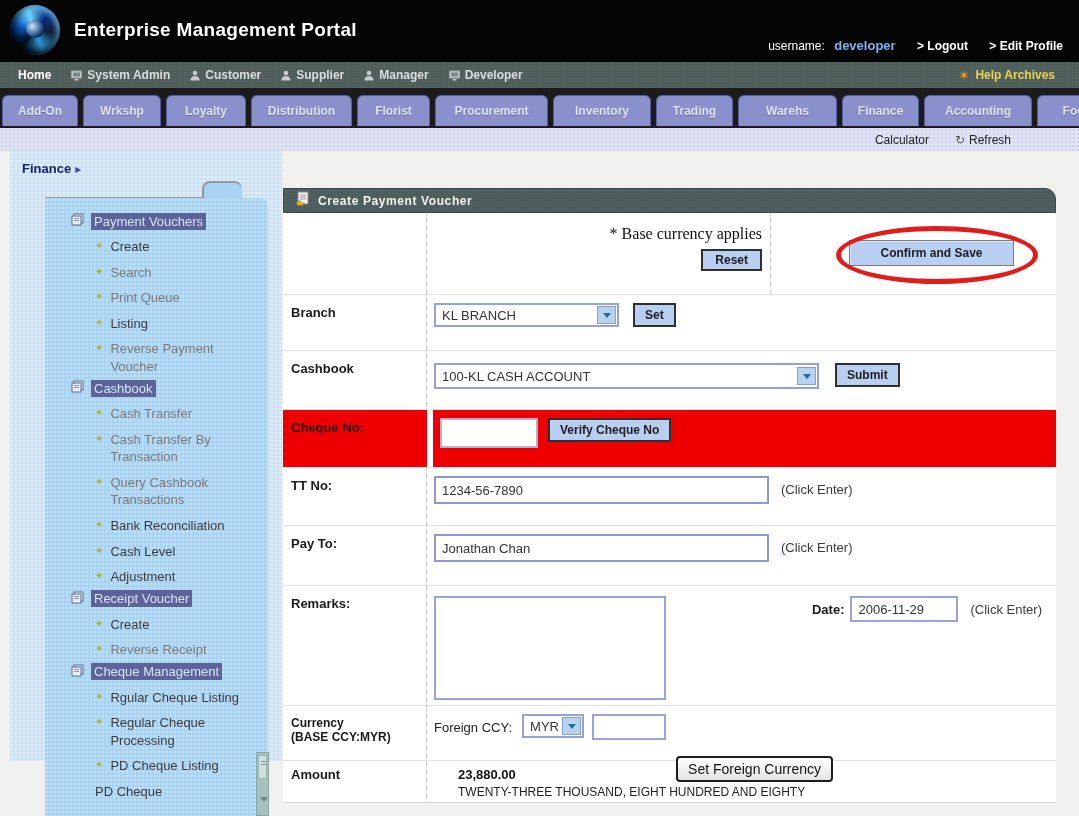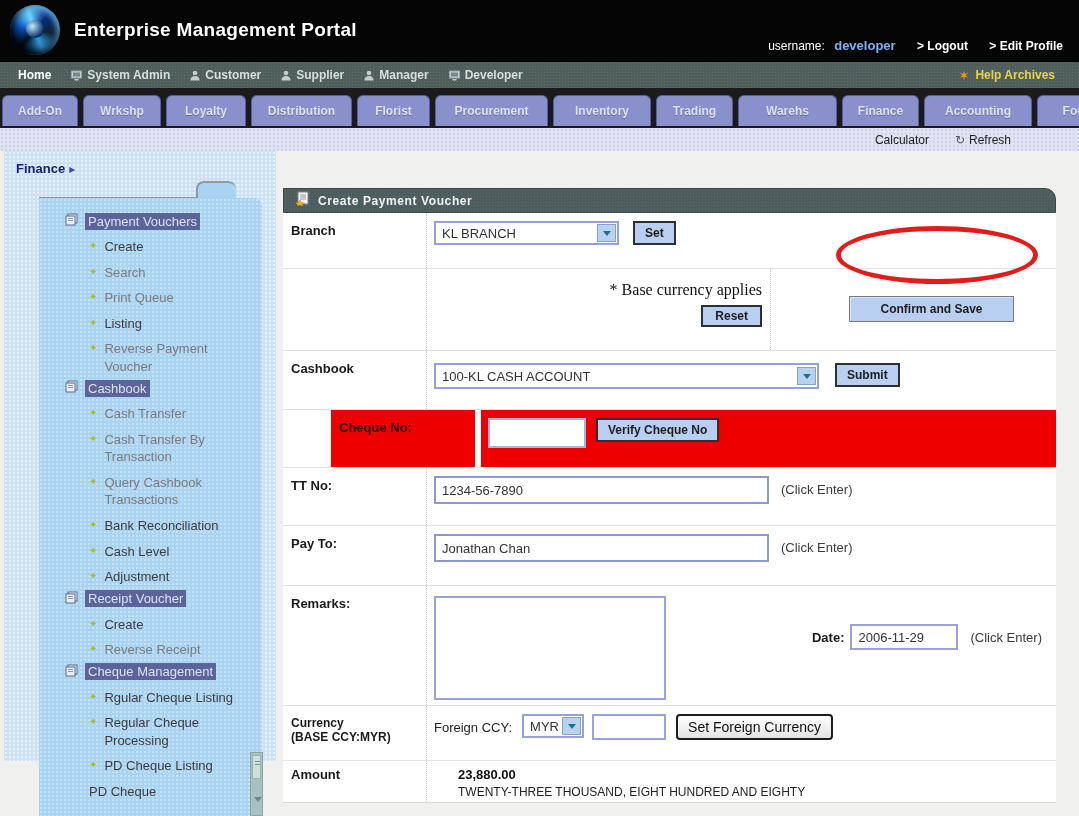--- a/index.html
+++ b/index.html
@@ -44,21 +44,21 @@
   
   .substrip { position:absolute; left:0; top:128px; width:1079px; height:23px; background:#e0e3f2;
               background-image:radial-gradient(rgba(140,150,215,.22) 1px, transparent 1px); background-size:4px 4px;
               display:flex; align-items:center; justify-content:flex-end; padding-right:68px; font-size:12px; color:#222; }
   .calc { margin-right:26px; cursor:pointer; }
   .refresh { display:flex; align-items:center; cursor:pointer; }
   .refresh-icon { font-size:12px; color:#555; margin-right:4px; }
 
   
   .content { position:absolute; left:0; top:151px; width:1079px; height:665px; }
-  .leftcol { position:absolute; left:4px; top:0; width:272px; height:610px; background:#cde2f6;
+  .leftcol { position:absolute; left:10px; top:0; width:272px; height:610px; background:#cde2f6;
              background-image:radial-gradient(rgba(255,255,255,.5) 1px, transparent 1px); background-size:4px 4px; }
   .fin-label { position:absolute; left:12px; top:10px; font-size:13px; font-weight:bold; color:#14246a; }
   .fin-arrow { color:#4444bb; font-size:12px; margin-left:4px; }
   .panel-notch { position:absolute; left:192px; top:30px; width:40px; height:20px; background:#a9d3f2;
                  border-top:2px solid #979797; border-left:2px solid #979797; border-radius:8px 8px 0 0; }
   .panel-topline { position:absolute; left:35px; top:46px; width:158px; height:3px; background:#949494; }
   .sidepanel { position:absolute; left:35px; top:47px; width:223px; height:618px; background:#a9d3f2;
                background-image:radial-gradient(rgba(255,255,255,.35) 1px, transparent 1px); background-size:4px 4px;
                border-radius:0 8px 0 0; padding:14px 0 0 50px; overflow:hidden; }
   .sec-head { display:flex; align-items:center; margin:0 0 4px -24px; cursor:pointer; }
@@ -84,52 +84,52 @@
   .row { display:flex; border-bottom:1px solid #e2e2e2; background:#fff; }
   .labelcell { width:144px; flex:0 0 144px; border-right:1px dotted #c4c4c4; padding:10px 0 0 8px;
                font-size:13px; font-weight:bold; color:#1a1a1a; }
   .fieldcell { flex:1; padding:8px 0 0 7px; display:flex; align-items:flex-start; }
   .row-top { height:82px; }
   .row-top .midcell { width:344px; flex:0 0 344px; border-right:1px dotted #c4c4c4; padding:12px 8px 0 0; text-align:right; }
   .note { font-family:"Liberation Serif","DejaVu Serif",serif; font-size:16px; color:#111; }
   .row-top .rightcell { flex:1; padding-top:27px; padding-left:78px; }
   .row-branch { height:56px; }
   .row-cashbook { height:59px; }
-  .row-cheque { height:58px;padding-left:48px; }
+  .row-cheque { height:58px; }
   .row-cheque .labelcell { background:#ee0000; color:#2e0000; border-right:none; margin-right:6px; }
   .row-cheque .fieldcell { background:#ee0000; }
   .row-ttno { height:58px; }
   .row-payto { height:60px; }
   .row-remarks { height:120px; }
   .row-currency { height:55px; }
   .row-amount { height:42px; border-bottom:1px solid #d8d8d8;gap:24px; }
 
   
   .btn-blue { background:#b9cff2; border:2px solid #2f2f2f; font-size:12px; font-weight:bold; color:#1d1d1d;
               padding:3px 10px; cursor:pointer; font-family:inherit; }
   .btn-reset { margin-top:6px; padding:2px 12px; }
   .btn-confirm { width:165px; height:26px; border:1px solid #7a7a7a; box-shadow:inset 1px 1px 0 #dce8fb; }
   .btn-3d { background:linear-gradient(#fefefe,#e4e4e4); border:2px solid #1c1c1c; border-radius:4px;
-            font-size:14px; color:#111; padding:3px 10px; cursor:pointer; font-family:inherit; margin-left:10px; }
+            font-size:14px; color:#111; padding:3px 10px; cursor:pointer; font-family:inherit; margin-left:10px;margin-top:42px; }
   .select { display:inline-flex; align-items:center; height:24px; background:#fff; border:2px solid #98a0da; cursor:pointer; }
   .select .sel-txt { font-size:13px; color:#333; padding:0 6px; flex:1; white-space:nowrap; overflow:hidden; }
   .arrowbox { width:19px; height:18px; margin-right:1px; background:#b8d2f0; border:1px solid #84a0cc;
               display:flex; align-items:center; justify-content:center; flex:0 0 auto; }
   .caret { width:0; height:0; border-left:4px solid transparent; border-right:4px solid transparent; border-top:5px solid #1d6f96; }
   .tinput { border:2px solid #8e96d6; height:28px; font-size:13px; color:#333; padding:0 6px; font-family:Liberation Sans, sans-serif; background:#fff; }
   .hint { font-size:13px; color:#3a3a3a; margin-left:12px; padding-top:6px; }
   .sel-branch { width:185px; margin-right:14px; }
   .sel-cashbook { width:385px; height:26px; margin-right:16px; }
   .sel-ccy { width:62px; margin-left:8px; }
   .in-cheque { width:98px; height:30px; border:2px solid #aab4d8; margin-right:10px; }
   .in-wide { width:335px; }
   .in-date { width:108px; height:26px; border:2px solid #9aa2dc; margin-left:6px; }
   .in-ccyamt { width:74px; height:26px; margin-left:8px; border:2px solid #9aa2dc; }
   .remarks-box { width:232px; height:104px; border:2px solid #9aa2dc; resize:none; font-family:inherit; font-size:13px; margin-top:2px; }
-  .dategroup { margin-left:auto; padding-right:14px; display:flex; align-items:flex-start; padding-top:2px;margin-top:28px; }
+  .dategroup { margin-left:auto; padding-right:14px; display:flex; align-items:flex-start; padding-top:2px; }
   .date-label { font-size:13px; font-weight:bold; color:#1a1a1a; padding-top:6px; }
   .ccy-label { font-size:13px; color:#222; padding-top:6px; margin-right:2px; }
   .amount-val { font-size:13px; font-weight:bold; color:#111; }
   .amount-words { font-size:12px; color:#222; margin-top:3px; }
   .lbl2 { font-size:12px; line-height:1.2; }
 
   .red-ellipse { position:absolute; left:553px; top:38px; width:202px; height:58px; border:5px solid #e21b1b;
                  border-radius:50%; pointer-events:none; }
 </style>
 </head>
@@ -370,41 +370,41 @@
               <line x1="4" y1="4" x2="10" y2="4" stroke="#9a9aa8"></line>
               <line x1="4" y1="6" x2="10" y2="6" stroke="#9a9aa8"></line>
               <line x1="4" y1="8" x2="10" y2="8" stroke="#9a9aa8"></line>
               <polygon points="4,9 5.6,11.6 8.5,12 6.2,13.6 6.8,15 4,14 1.2,15 1.8,13.6 -0.5,12 2.4,11.6" fill="#f2b42a" stroke="#b87c10" stroke-width="0.5"></polygon>
             </svg></span>
         <span class="form-title">Create Payment Voucher</span>
       </div>
 
       <div class="formtable">
 
+        <div class="row row-top">
+          <div class="labelcell"></div>
+          <div class="midcell">
+            <div class="note">* Base currency applies</div>
+            <button class="btn-blue btn-reset">Reset</button>
+          </div>
+          <div class="rightcell">
+            <button class="btn-blue btn-confirm">Confirm and Save</button>
+          </div>
+        </div>
+
         <div class="row row-branch">
           <div class="labelcell">Branch</div>
           <div class="fieldcell">
             <div class="select sel-branch">
               <span class="sel-txt">KL BRANCH</span>
               <span class="arrowbox">
                   <span class="caret"></span>
                 </span>
             </div>
             <button class="btn-blue">Set</button>
-          </div>
-        </div>
-
-        <div class="row row-top">
-          <div class="labelcell"></div>
-          <div class="midcell">
-            <div class="note">* Base currency applies</div>
-            <button class="btn-blue btn-reset">Reset</button>
-          </div>
-          <div class="rightcell">
-            <button class="btn-blue btn-confirm">Confirm and Save</button>
           </div>
         </div>
 
         <div class="row row-cashbook">
           <div class="labelcell">Cashbook</div>
           <div class="fieldcell" style="padding-top:12px">
             <div class="select sel-cashbook">
               <span class="sel-txt">100-KL CASH ACCOUNT</span>
               <span class="arrowbox">
                   <span class="caret"></span>

